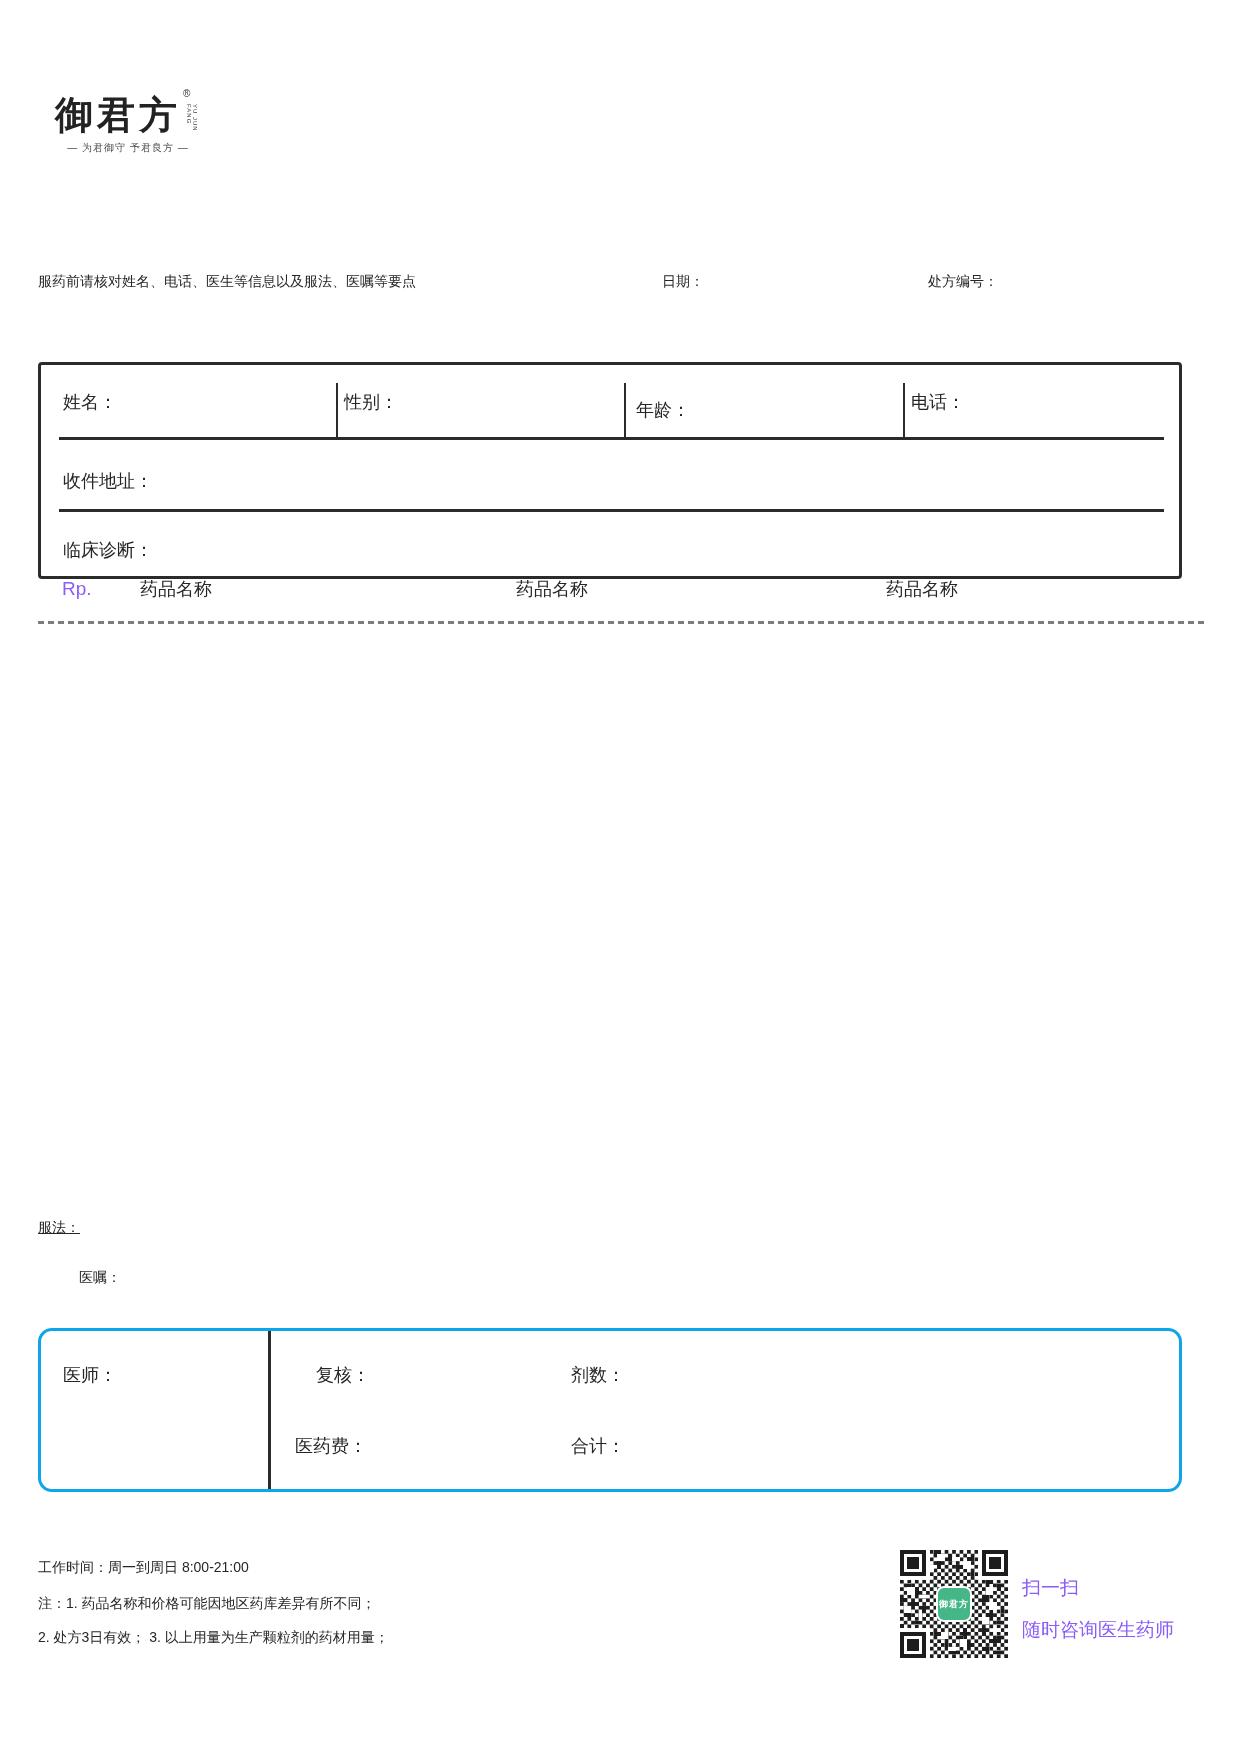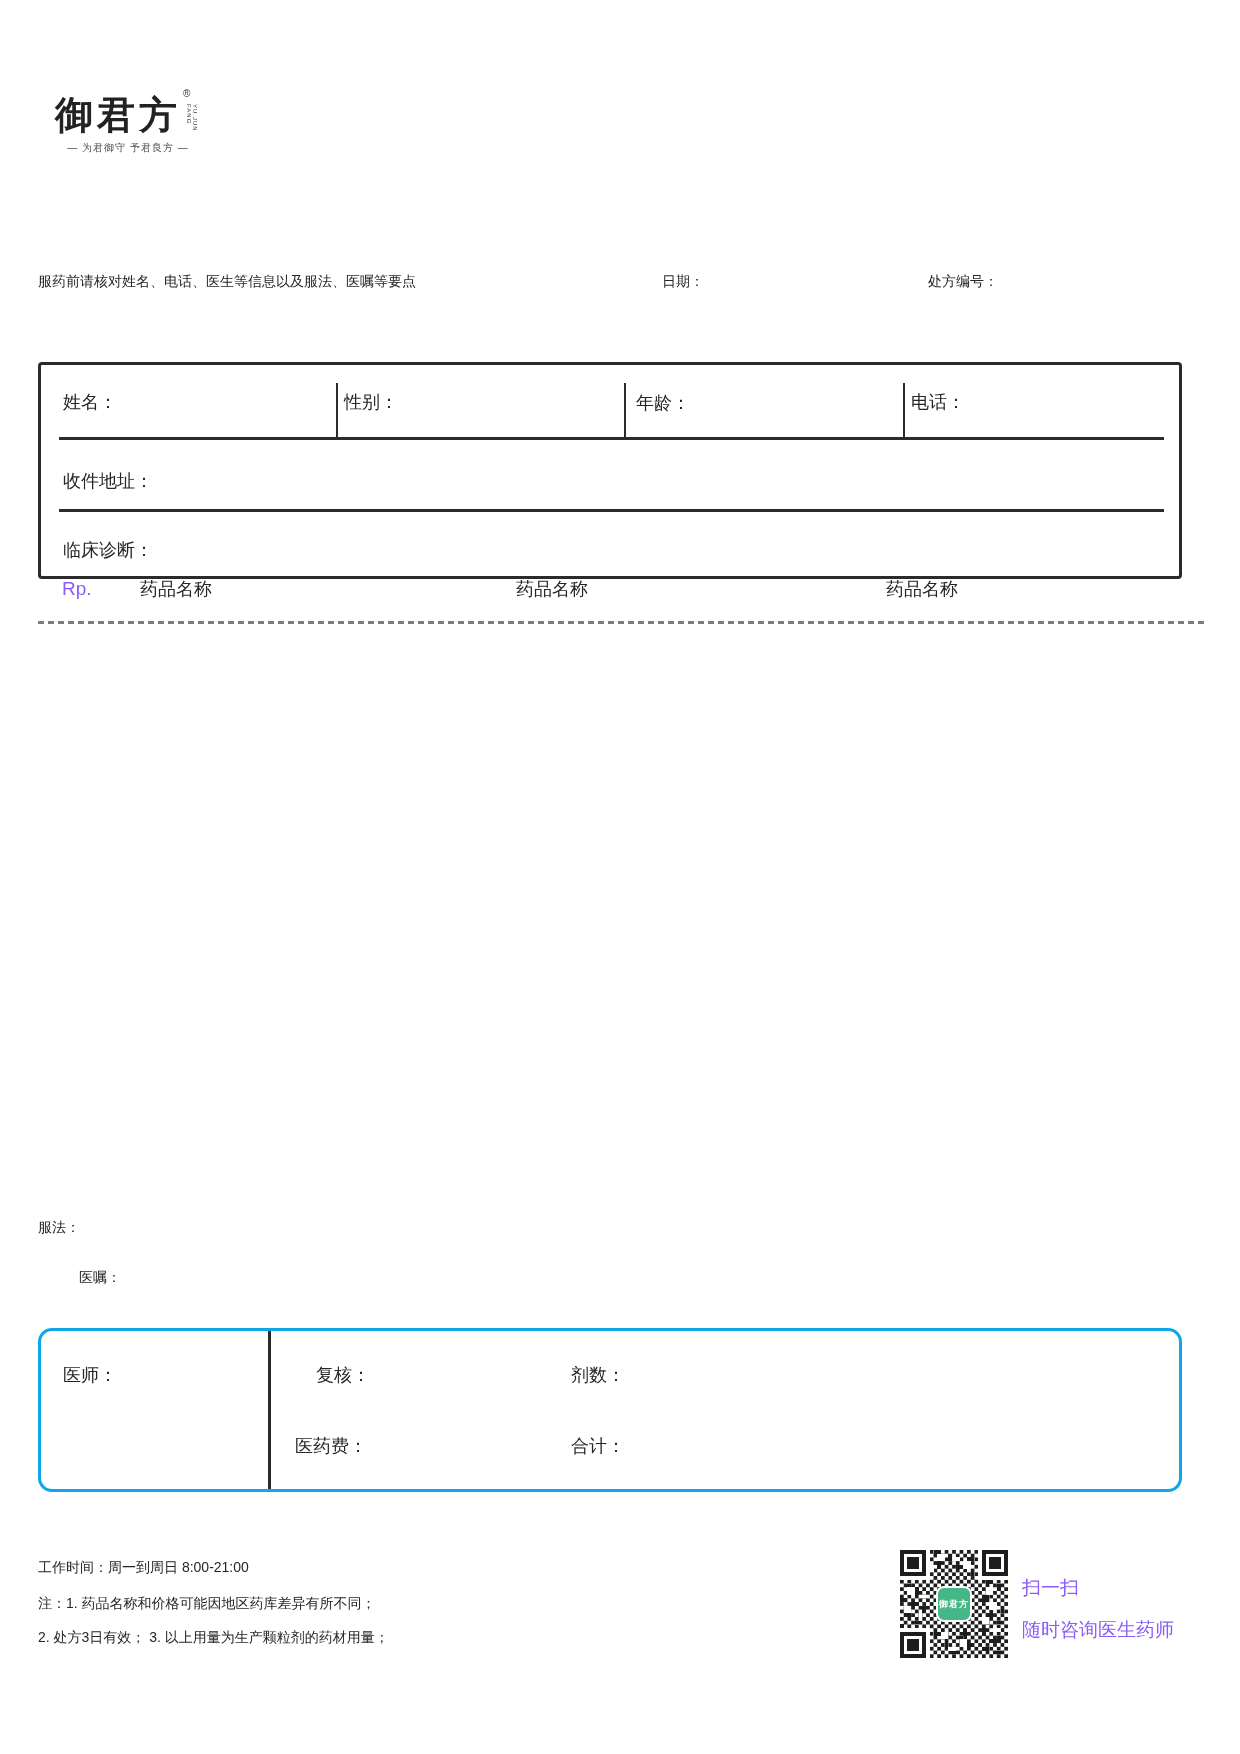--- a/index.html
+++ b/index.html
@@ -78,40 +78,40 @@
   <div class="abs txt17" style="left:662px; top:272px;">日期：</div>
   <div class="abs txt17" style="left:928px; top:272px;">处方编号：</div>
 
   <div class="abs info-box">
     <div class="vsep" style="left:295px; top:18px; height:56px;"></div>
     <div class="vsep" style="left:583px; top:18px; height:56px;"></div>
     <div class="vsep" style="left:862px; top:18px; height:56px;"></div>
 
     <div class="abs txt18" style="left:22px;  top:27px;">姓名：</div>
     <div class="abs txt18" style="left:303px; top:27px;font-family:Liberation Serif, serif;">性别：</div>
-    <div class="abs txt18" style="left:595px; top:28px;">年龄：</div>
+    <div class="abs txt18" style="left:595px; top:36px;font-family:Liberation Mono, monospace;">年龄：</div>
     <div class="abs txt18" style="left:870px; top:27px;">电话：</div>
 
     <div class="hline" style="top:72px;"></div>
     <div class="abs txt18" style="left:22px; top:106px;">收件地址：</div>
 
     <div class="hline" style="top:144px;"></div>
     <div class="abs txt18" style="left:22px; top:175px;">临床诊断：</div>
   </div>
 
   <div class="abs txt19" style="left:62px;  top:578px;">Rp.</div>
   <div class="abs txt18" style="left:140px; top:579px;">药品名称</div>
   <div class="abs txt18" style="left:516px; top:579px;">药品名称</div>
   <div class="abs txt18" style="left:886px; top:579px;">药品名称</div>
 
   <div class="abs dashed"></div>
 
   <div class="abs" style="left:38px; top:630px; width:1144px; height:570px;"></div>
 
-  <div class="abs txt17" style="left:38px; top:1218px;">服法：</div>
+  <div class="abs txt17" style="left:38px; top:1218px;text-decoration:underline;">服法：</div>
   <div class="abs txt17" style="left:38px; top:1268px;margin-left:41px;">医嘱：</div>
 
   <div class="abs sign-box">
     <div class="vdivider"></div>
     <div class="abs txt18" style="left:22px;  top:34px;">医师：</div>
     <div class="abs txt18" style="left:258px; top:34px;margin-left:17px;">复核：</div>
     <div class="abs txt18" style="left:530px; top:34px;">剂数：</div>
     <div class="abs txt18" style="left:254px; top:105px;">医药费：</div>
     <div class="abs txt18" style="left:530px; top:105px;">合计：</div>
   </div>

